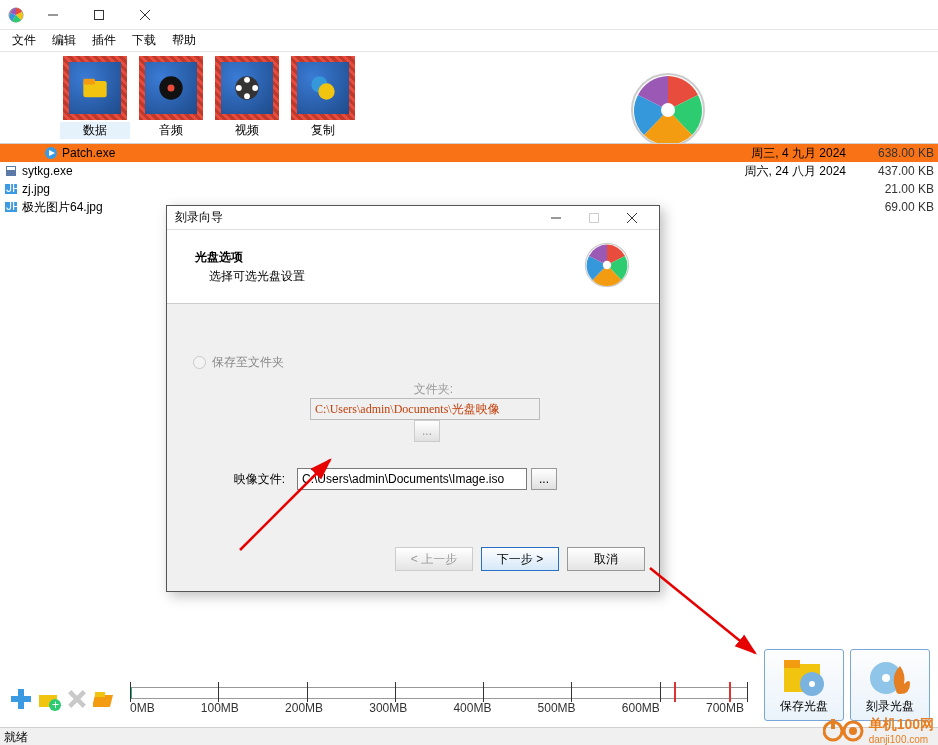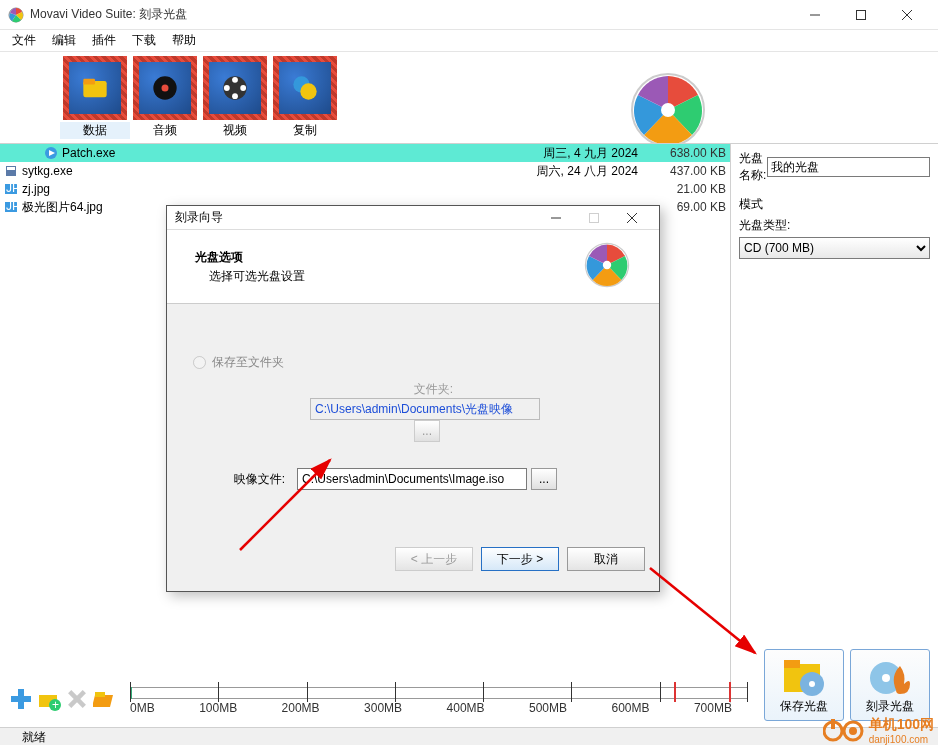--- a/index.html
+++ b/index.html
@@ -11,32 +11,32 @@
 .title-text { flex: 1; color: #333; font-size: 12px; }
 .win-controls { display: flex; }
 .win-btn { width: 46px; height: 28px; display: flex; align-items: center; justify-content: center; color: #555; }
 .win-btn svg { width: 10px; height: 10px; }
 
 
 .menubar { height: 22px; display: flex; align-items: center; padding: 0 4px; border-bottom: 1px solid #e5e5e5; }
 .menu-item { padding: 2px 8px; cursor: default; }
 
 
-.cat-toolbar { padding: 4px 60px; display: flex; gap: 0; }
+.cat-toolbar { padding: 4px 60px; display: flex; gap: 6px; }
 .cat-item { width: 70px; text-align: center; }
 .cat-icon { width: 64px; height: 64px; margin: 0 auto 2px; border-radius: 4px; position: relative; }
 .rug { background: radial-gradient(circle at 30% 30%, #3a7bd5, #1e4a8a); border: 6px solid; border-image: repeating-linear-gradient(45deg,#c0392b,#c0392b 3px,#e74c3c 3px,#e74c3c 6px) 6; display:flex; align-items:center; justify-content:center; }
 .cat-label { font-size: 12px; }
 .cat-item.active .cat-label { background:#e5f1fb; }
 
 
 .main { display: flex; height: 560px; }
 .file-pane { flex: 1; border-top: 1px solid #d0d0d0; position: relative; }
 .file-row { display: flex; align-items: center; height: 18px; padding: 0 4px; }
-.file-row.sel { background: #5eead4; padding-left: 44px; }
+.file-row.sel { background: #f97316; padding-left: 44px; }
 .file-icon { width: 14px; height: 14px; margin-right: 4px; }
 .file-name { flex: 1; }
 .file-date { width: 160px; text-align: right; padding-right: 8px; }
 .file-size { width: 80px; text-align: right; color: #333; }
 
 
 .right-panel { width: 208px; padding: 6px 8px; border-left: 1px solid #d0d0d0; border-top: 1px solid #d0d0d0; }
 .field-row { display: flex; align-items: center; margin-bottom: 6px; }
 .field-label { width: 56px; }
 .text-input { flex: 1; border: 1px solid #7a7a7a; padding: 1px 3px; height: 20px; background:#fff; }
@@ -45,46 +45,46 @@
 
 
 .app-logo-big { position: absolute; right: 230px; top: 70px; width: 80px; height: 80px; }
 
 
 .bottom { position: absolute; left: 0; right: 0; bottom: 18px; height: 56px; display: flex; align-items: center; padding: 0 8px; }
 .btn-icon { width: 26px; height: 26px; margin-right: 2px; display:flex; align-items:center; justify-content:center; }
 .scale { flex: 1; margin: 0 10px; position: relative; height: 40px; }
 .scale-track { position: absolute; top: 8px; left: 0; right: 0; height: 12px; border-top: 1px solid #999; border-bottom: 1px solid #999; background: #fff; }
 .scale-fill { position: absolute; top: 8px; left: 0; width: 0.4%; height: 12px; background: #3a7; }
-.scale-labels { position:absolute; top:22px; left:0; right:16px; display:flex; justify-content:space-between; font-size:11px; color:#333;}
+.scale-labels { position:absolute; top:22px; left:0; right:4px; display:flex; justify-content:space-between; font-size:11px; color:#333;}
 .scale-tick { position:absolute; top:3px; width:1px; height:20px; background:#333; }
 .scale-red { position:absolute; top:3px; width:2px; height:20px; background:#d33; }
 .big-btn { width: 80px; height: 72px; border: 1px solid #7aa7d8; border-radius: 3px; background: linear-gradient(#fdfdfd,#eaf3fb); margin-left: 6px; text-align:center; padding-top:4px; position:relative; top:-14px;}
 .big-btn .icn { width:48px; height:44px; margin:0 auto; }
 
 
-.statusbar { position: absolute; left: 0; right: 0; bottom: 0; height: 18px; border-top: 1px solid #d0d0d0; padding: 1px 22px; font-size: 12px; background:#f0f0f0;}
+.statusbar { position: absolute; left: 0; right: 0; bottom: 0; height: 18px; border-top: 1px solid #d0d0d0; padding: 1px 4px; font-size: 12px; background:#f0f0f0;}
 
 
 .dialog { position: absolute; left: 166px; top: 205px; width: 494px; height: 387px; background: #f0f0f0; border: 1px solid #555; box-shadow: 4px 4px 12px rgba(0,0,0,0.25); }
 .dlg-title { height: 24px; background: #fff; display: flex; align-items: center; padding: 0 8px; border-bottom:1px solid #ddd;}
 .dlg-title-text { flex: 1; }
 .dlg-controls { display:flex; }
 .dlg-ctrl { width: 38px; height: 22px; display:flex; align-items:center; justify-content:center; }
 .dlg-header { height: 74px; background: #fff; border-bottom: 1px solid #ccc; display:flex; align-items:center; padding: 0 28px; gap: 14px; }
 .dlg-header-text { flex:1; }
 .dlg-body { padding: 50px 26px 10px; }
 .radio-row { display:flex; align-items:center; margin-bottom: 10px; }
 .radio-row input { margin-right: 6px; }
 .radio-row.disabled { color: #888; align-items: center; }
 .field-line { display:flex; align-items:center; margin: 8px 0 26px 24px; }
 .field-line label { width: 68px; text-align: right; margin-right: 12px; }
 .field-line.disabled { color: #999; flex-direction: column; }
 .field-line input { width: 230px; height: 22px; border: 1px solid #7a7a7a; padding: 1px 4px; }
-.field-line.disabled input { background: #f0f0f0; color: #1d4ed8; border-color:#bbb; }
+.field-line.disabled input { background: #f0f0f0; color: #c2410c; border-color:#bbb;font-family:Liberation Serif, serif; }
 .browse-btn { width: 26px; height: 22px; margin-left: 4px; border:1px solid #999; background: linear-gradient(#fff,#e0e0e0); text-align:center; line-height:18px; }
 .field-line.disabled .browse-btn { color:#999; border-color:#ccc;}
 .dlg-footer { position:absolute; bottom: 20px; right: 14px; display:flex; gap:8px; }
 .dlg-btn { width: 78px; height: 24px; border: 1px solid #999; background: linear-gradient(#fff,#e4e4e4); }
 .dlg-btn.primary { border: 1px solid #2670c5; background: linear-gradient(#fdfeff,#d6e8f8); }
 .dlg-btn:disabled { color:#999; border-color:#ccc; }
 
 
 .arrow { position:absolute; pointer-events:none; }
 
@@ -101,21 +101,20 @@
   <span class="app-icon">
     <svg viewBox="0 0 16 16">
         <circle cx="8" cy="8" r="7" fill="#fff" stroke="#888"></circle>
         <path d="M8 1 A7 7 0 0 1 14 5 L8 8Z" fill="#e74c3c"></path>
         <path d="M14 5 A7 7 0 0 1 13 13 L8 8Z" fill="#f1c40f"></path>
         <path d="M13 13 A7 7 0 0 1 4 14 L8 8Z" fill="#2ecc71"></path>
         <path d="M4 14 A7 7 0 0 1 2 6 L8 8Z" fill="#3498db"></path>
         <path d="M2 6 A7 7 0 0 1 8 1 L8 8Z" fill="#9b59b6"></path>
       </svg>
   </span>
-  <span class="title-text">Movavi Video Suite: 刻录光盘</span>
   <div class="win-controls">
     <div class="win-btn">
         <svg viewBox="0 0 10 10">
           <line x1="0" y1="5" x2="10" y2="5" stroke="#333"></line>
         </svg>
       </div>
     <div class="win-btn">
         <svg viewBox="0 0 10 10">
           <rect x="0.5" y="0.5" width="9" height="9" fill="none" stroke="#333"></rect>
         </svg>
@@ -224,31 +223,20 @@
       <span class="file-icon"><svg viewBox="0 0 14 14">
             <rect x="1" y="2" width="12" height="10" fill="#3b9ae1"></rect>
             <text x="2" y="10" font-size="5" fill="#fff">JPG</text>
           </svg></span>
       <span class="file-name">极光图片64.jpg</span>
       <span class="file-date"></span>
       <span class="file-size">69.00 KB</span>
     </div>
   </div>
 
-  <div class="right-panel">
-    <div class="field-row">
-      <span class="field-label">光盘名称:</span>
-      <input class="text-input" value="我的光盘" style="">
-    </div>
-    <div class="section-title">模式</div>
-    <div style="margin-bottom:3px;">光盘类型:</div>
-    <select>
-      <option>CD (700 MB)</option>
-    </select>
-  </div>
 </div>
 
 <div class="bottom">
   <div class="btn-icon">
       <svg viewBox="0 0 24 24" width="24" height="24">
         <rect x="9" y="2" width="6" height="20" fill="#3b9ae1"></rect>
         <rect x="2" y="9" width="20" height="6" fill="#3b9ae1"></rect>
       </svg>
     </div>
   <div class="btn-icon">

